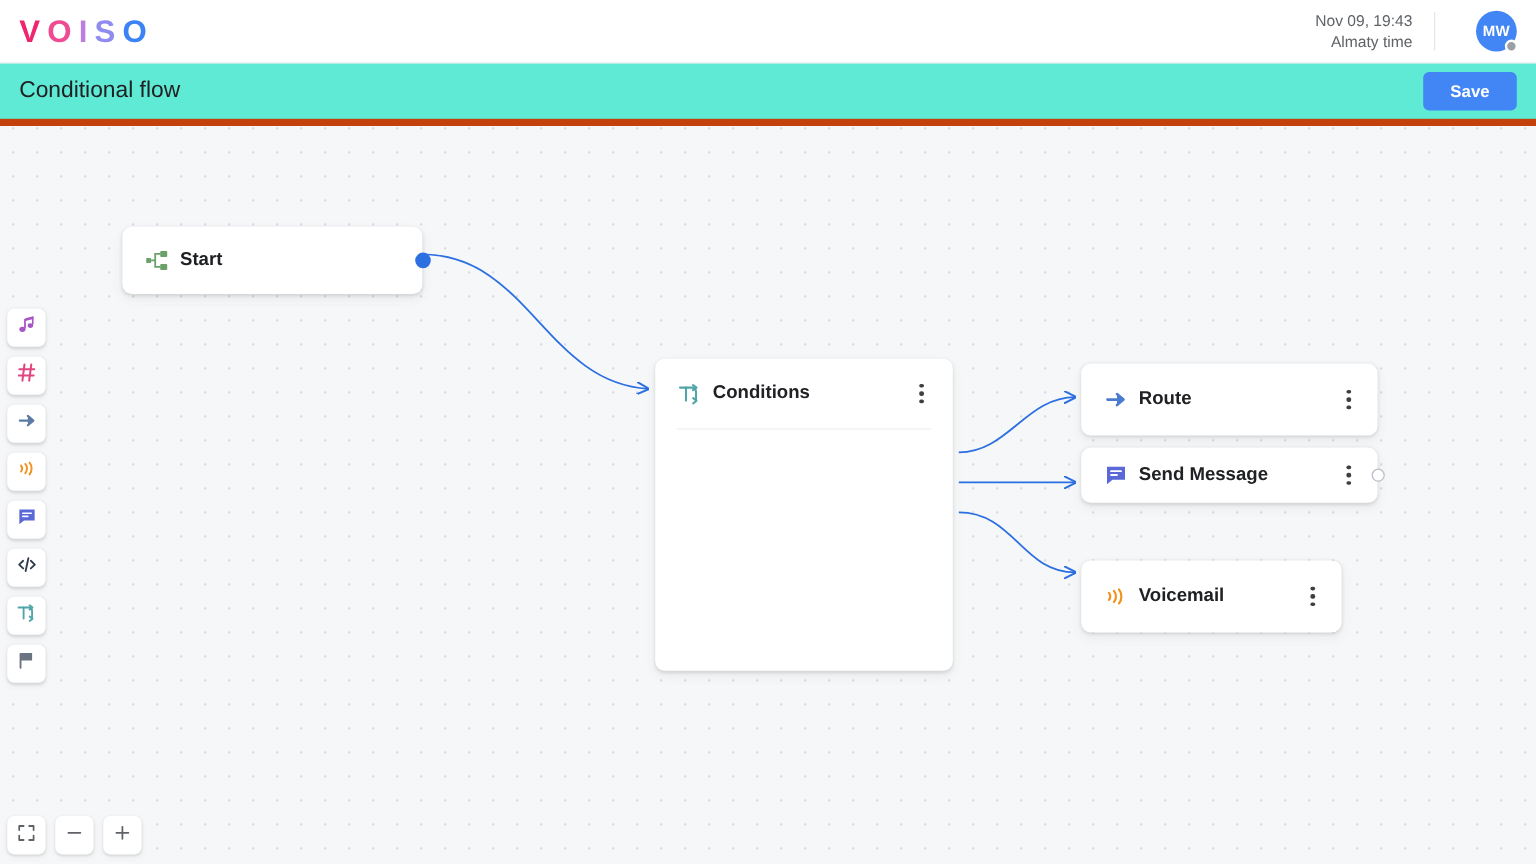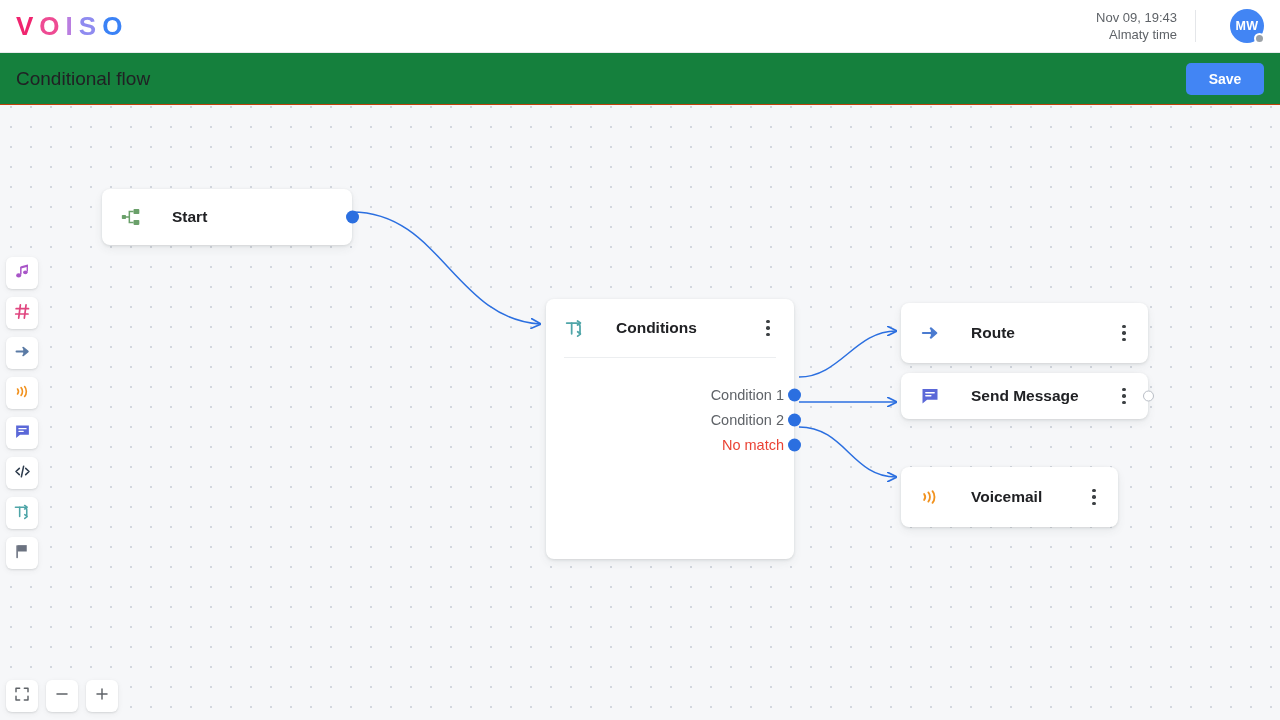--- a/index.html
+++ b/index.html
@@ -48,21 +48,21 @@
   }
   .avatar-status {
     position: absolute; right: -1px; bottom: -1px;
     width: 11px; height: 11px; border-radius: 50%;
     background: #9aa0a6; border: 2px solid #ffffff;
   }
 
   
   .pagehead {
     position: absolute; left: 0; top: 53px; width: 1280px; height: 52px;
-    background: #15803d; border-bottom: 1px solid #c2410c;
+    background: #5eead4; border-bottom: 6px solid #c2410c;
     display: flex; align-items: center;
   }
   .page-title {
     margin-left: 16px; font-size: 19px; color: #202124; font-weight: 400;
   }
   .save-btn {
     margin-left: auto; margin-right: 16px;
     background: #4285f4; color: #ffffff;
     border: none; border-radius: 5px;
     width: 78px; height: 32px;
@@ -88,21 +88,21 @@
   }
   .node-head {
     display: flex; align-items: center; height: 100%;
     padding: 0 14px 0 18px;
   }
   .node-icon {
     width: 22px; height: 22px; flex: 0 0 22px;
     display: flex; align-items: center; justify-content: center;
   }
   .node-title {
-    margin-left: 30px; font-size: 15.5px; font-weight: 700; color: #202124;
+    margin-left: 8px; font-size: 15.5px; font-weight: 700; color: #202124;
     white-space: nowrap;
   }
   .kebab {
     margin-left: auto; width: 20px; height: 22px;
     display: flex; flex-direction: column; align-items: center;
     justify-content: center; gap: 3px; cursor: pointer;
   }
   .kebab i { width: 3.5px; height: 3.5px; border-radius: 50%; background: #3c4043; display: block; }
 
   
@@ -243,34 +243,20 @@
           </svg>
         </span>
         <span class="node-title">Conditions</span>
         <span class="kebab">
             <i></i>
             <i></i>
             <i></i>
           </span>
       </div>
       <div class="cond-divider"></div>
-      <div class="cond-ports">
-        <div class="port-row">
-          <span class="port-label">Condition 1</span>
-          <span class="port-dot"></span>
-        </div>
-        <div class="port-row">
-          <span class="port-label">Condition 2</span>
-          <span class="port-dot"></span>
-        </div>
-        <div class="port-row">
-          <span class="port-label nomatch">No match</span>
-          <span class="port-dot"></span>
-        </div>
-      </div>
     </div>
 
     <div class="node" id="node-route">
       <div class="node-head">
         <span class="node-icon">
           <svg width="20" height="20" viewBox="0 0 24 24" fill="none" stroke="#4b7bd0" stroke-width="2.6" stroke-linecap="round" stroke-linejoin="round">
             <path d="M3.5 12 h14"></path>
             <path d="M13 6.5 L19.5 12 L13 17.5" fill="#4b7bd0"></path>
           </svg>
         </span>

